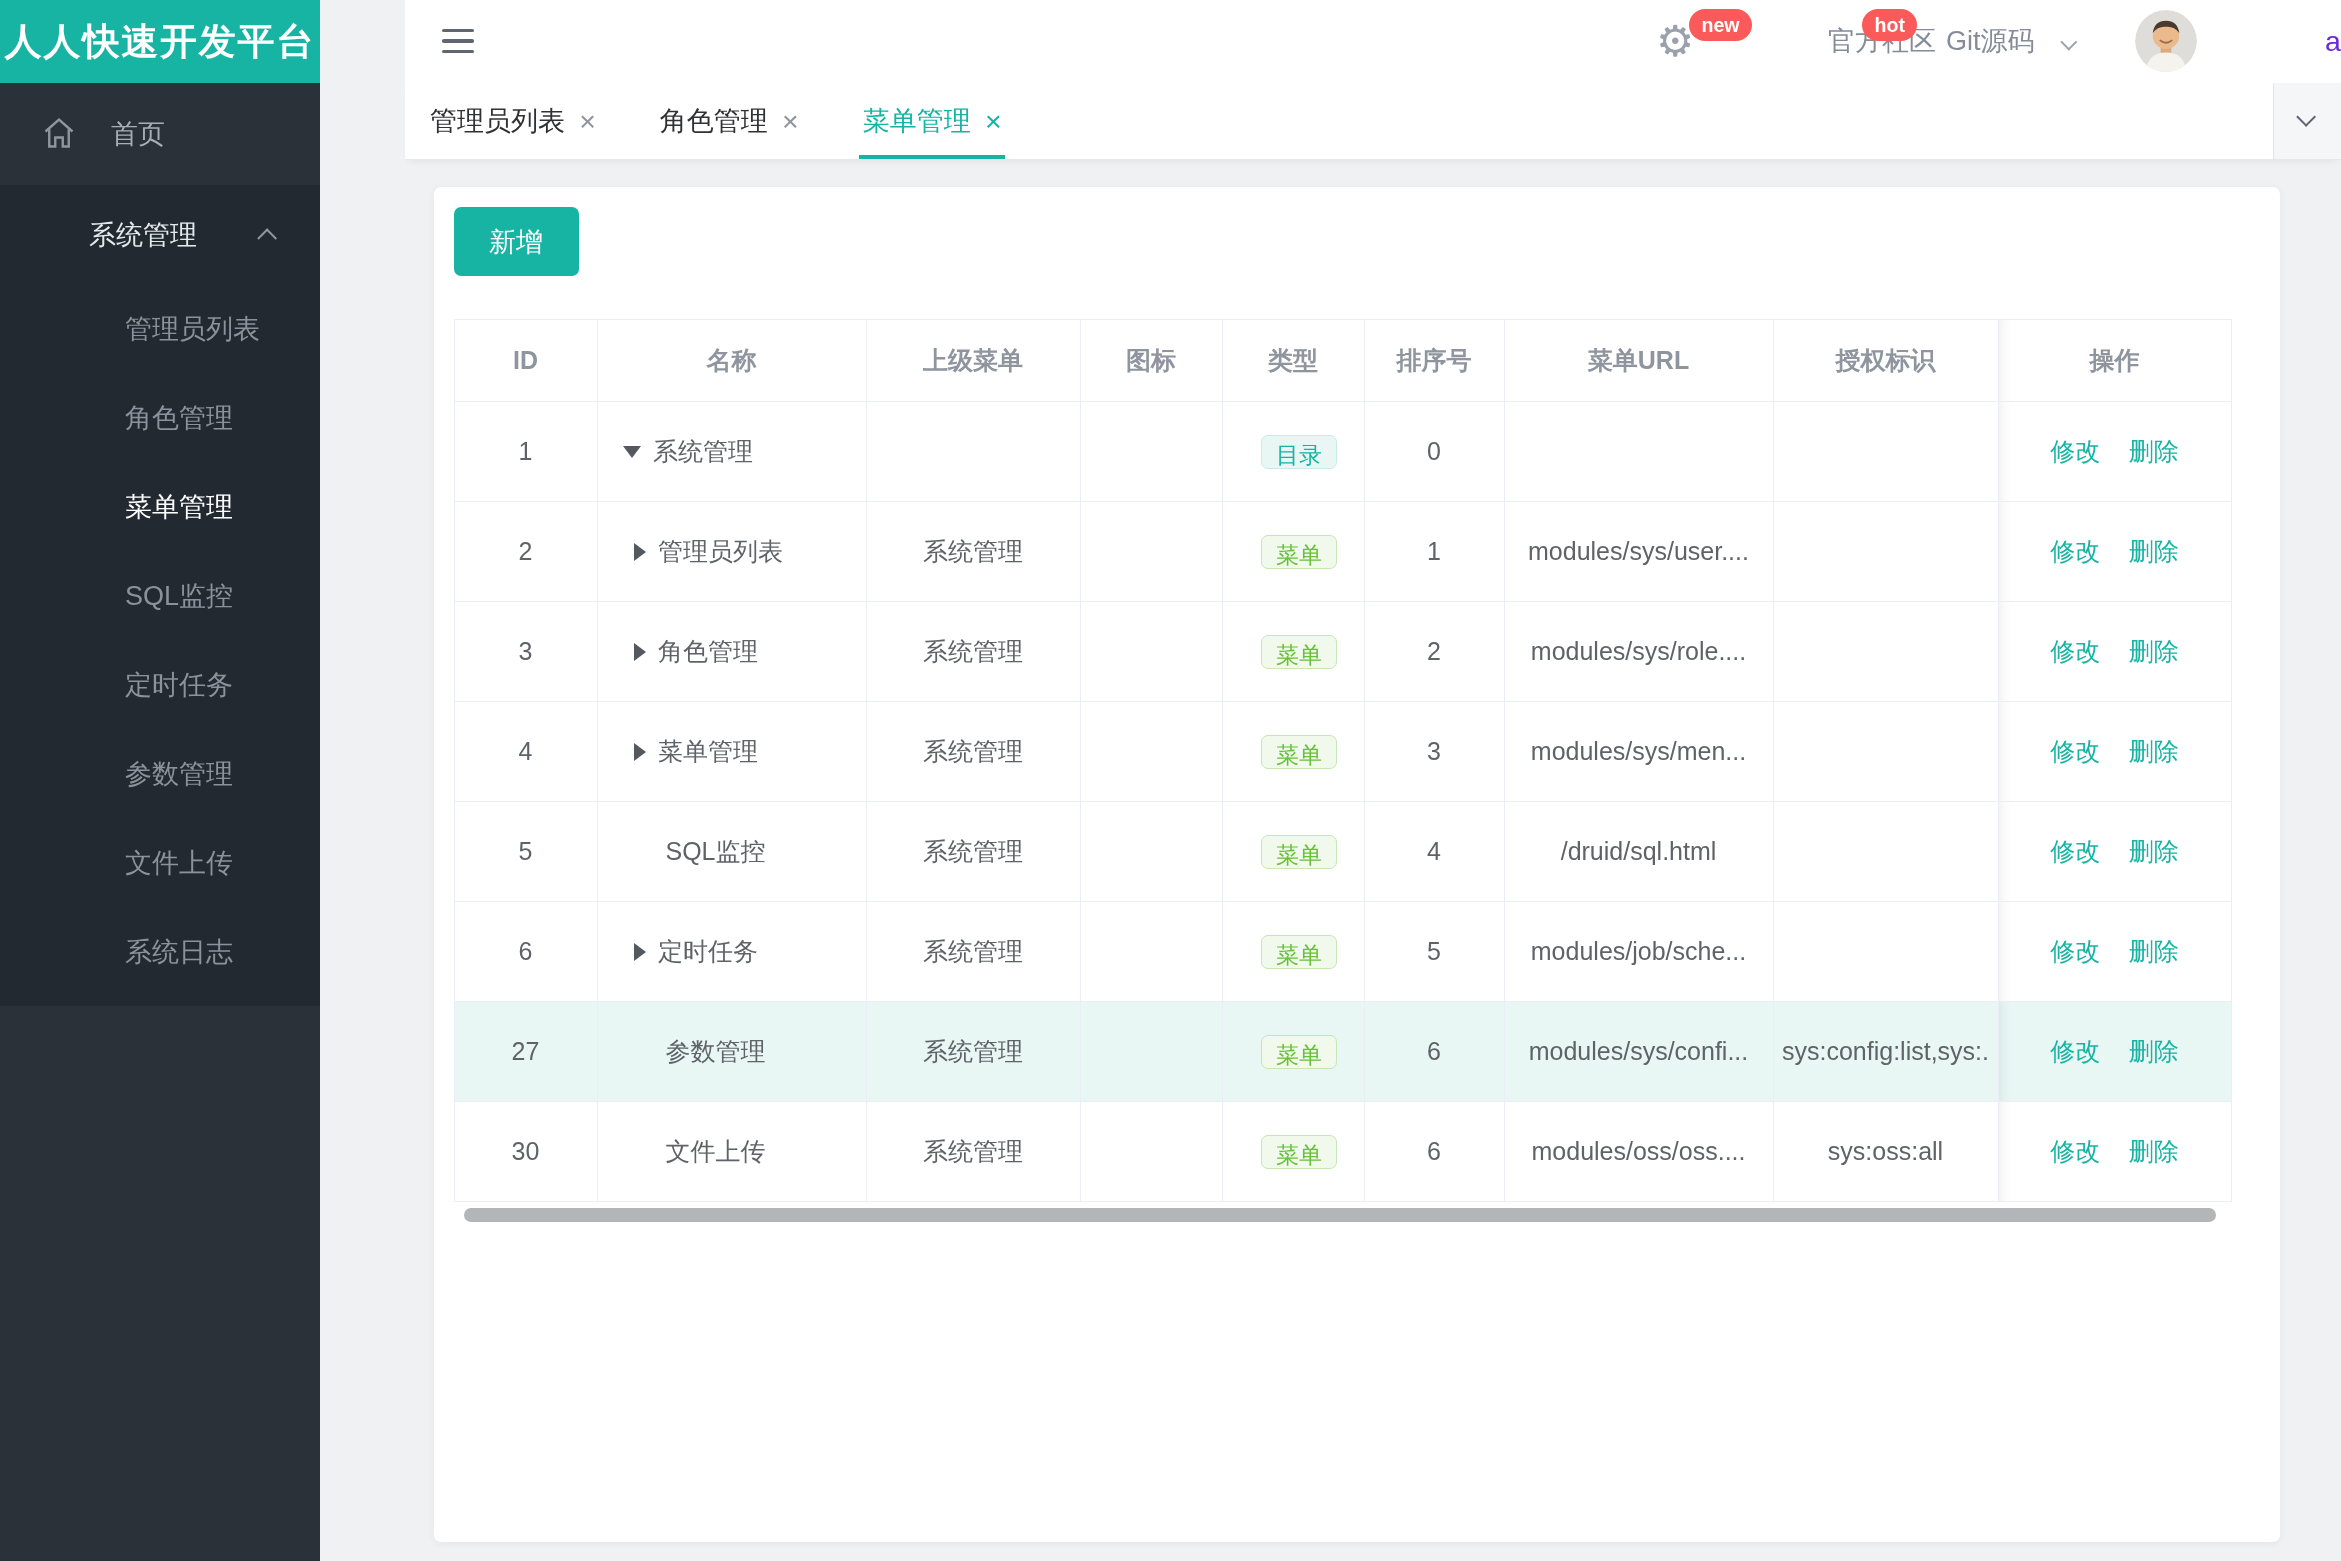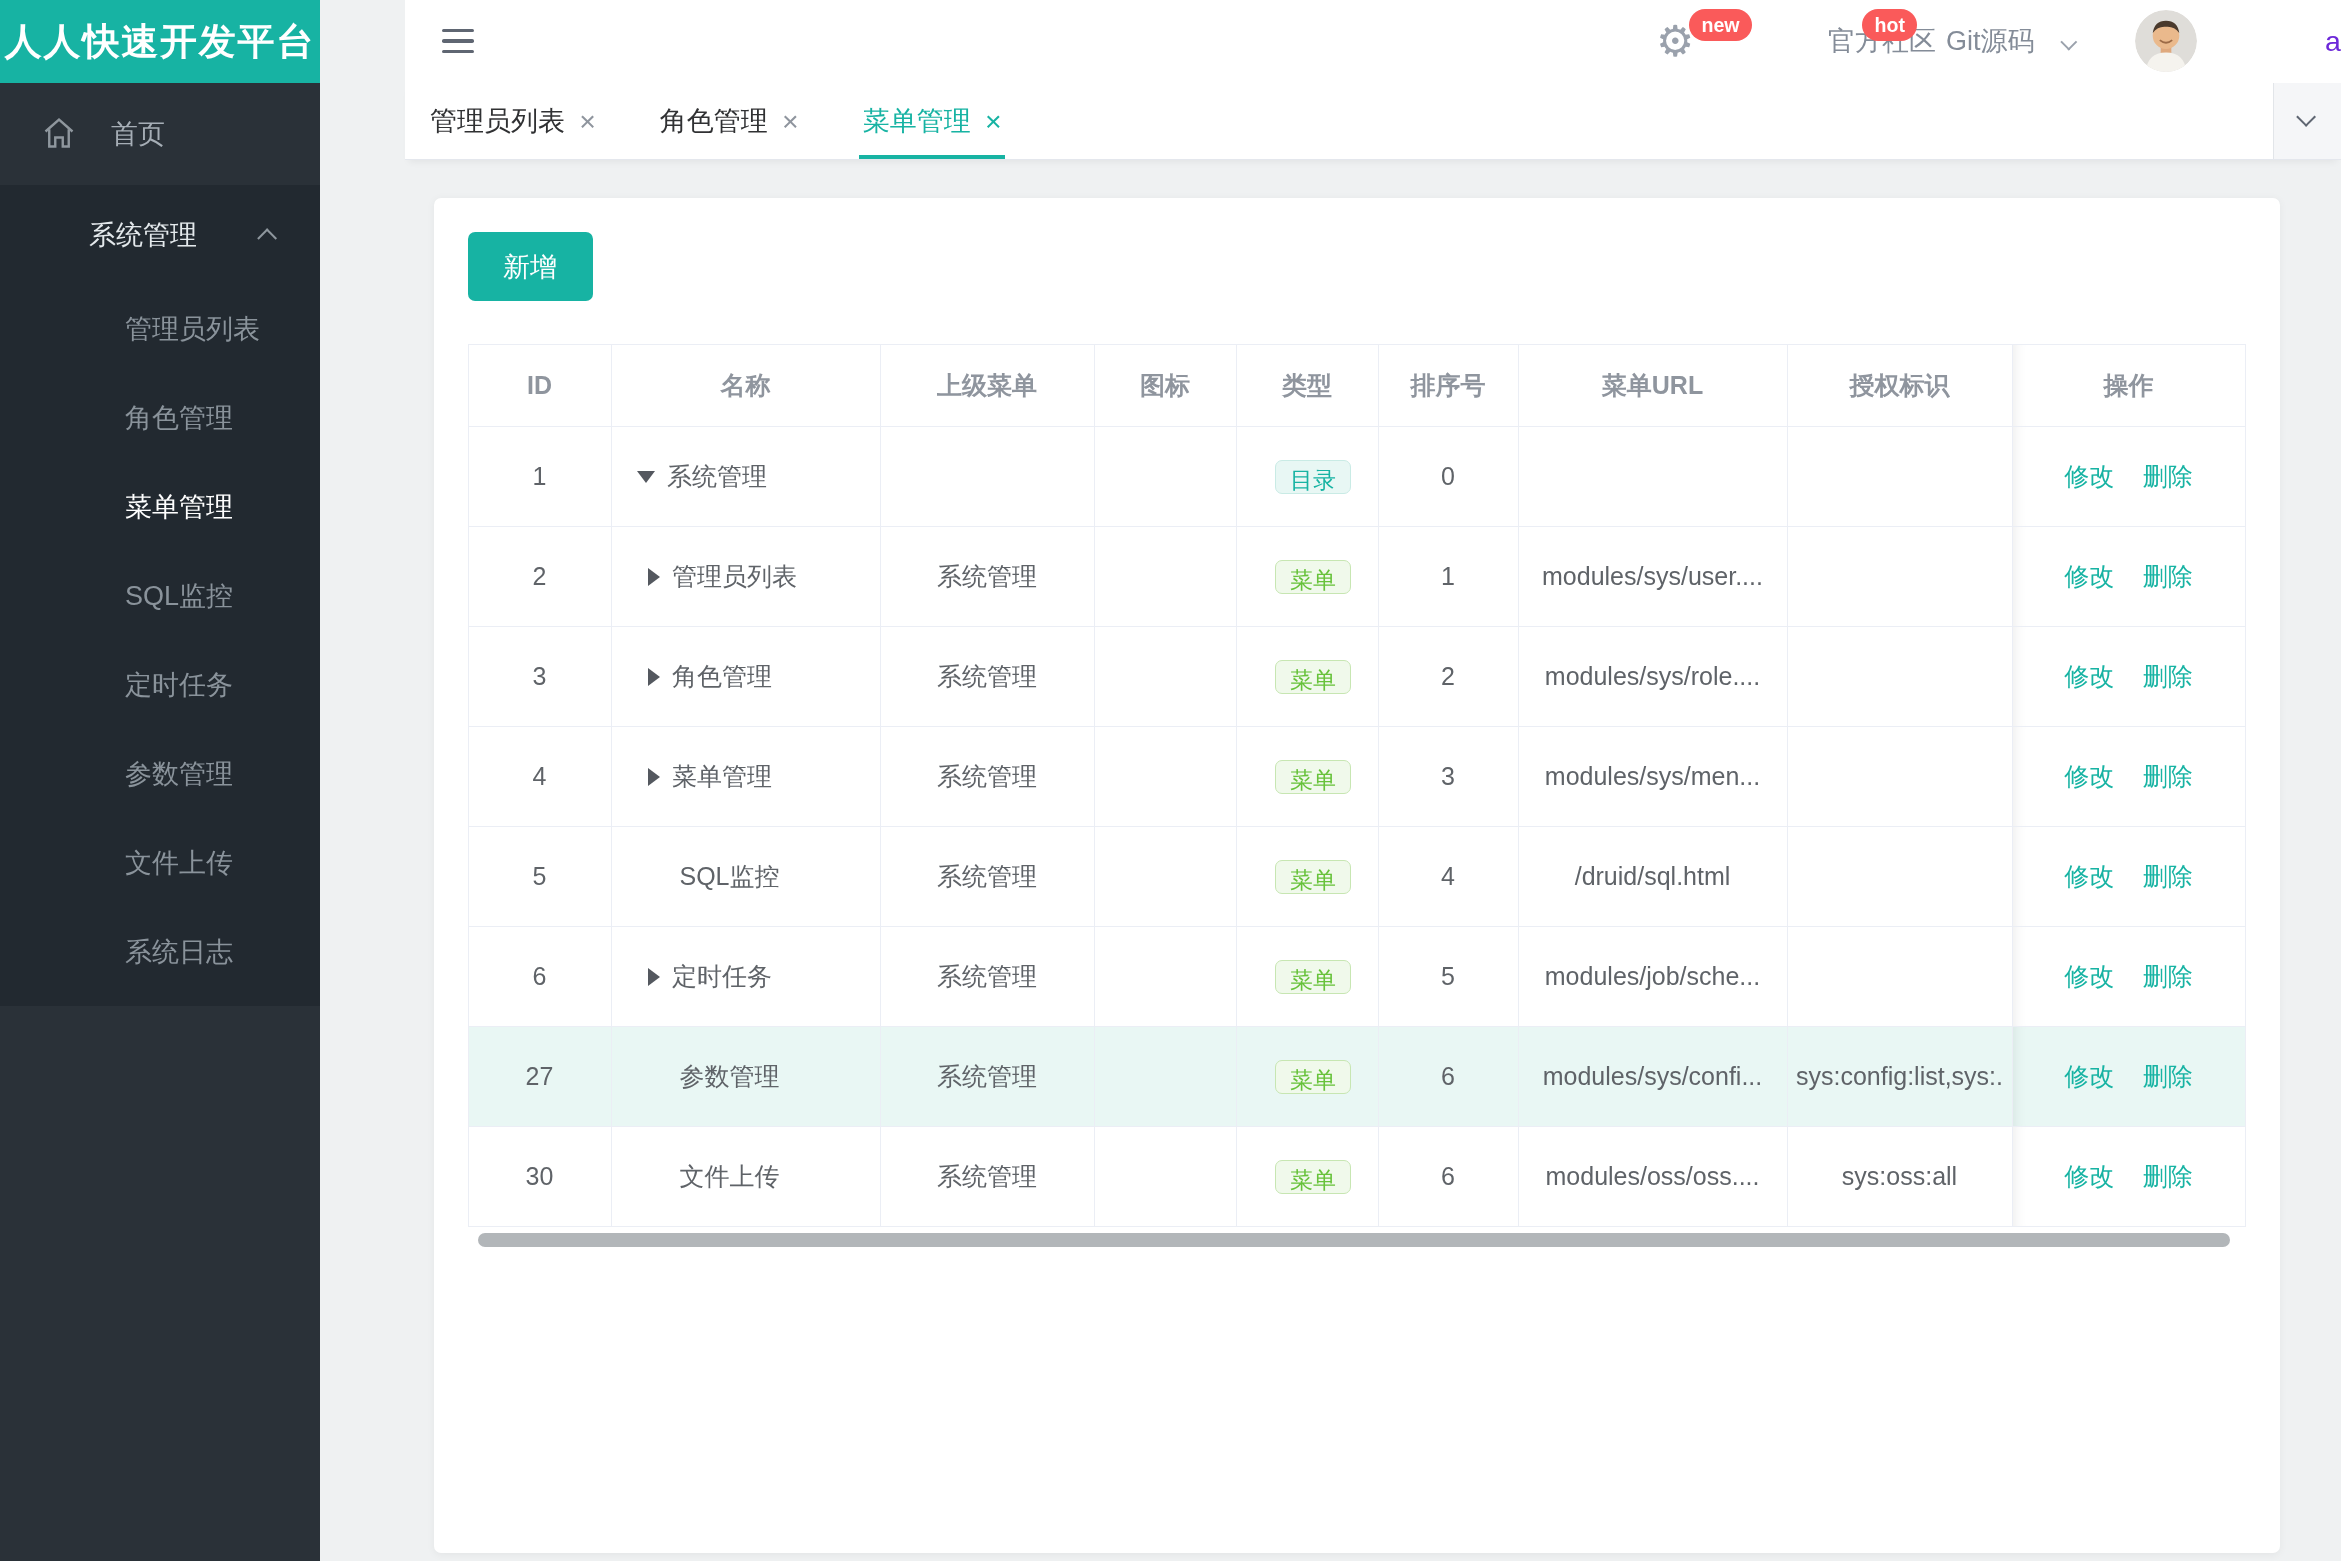--- a/index.html
+++ b/index.html
@@ -48,22 +48,22 @@
   .tab .close { margin-left:14.2px; font-size:28.5px; color:#8f959e; }
   .tab.active { color:#17b3a3; }
   .tab.active .close { color:#17b3a3; }
   .tab.active::after { content:''; position:absolute; left:-3.6px; right:-3.6px; bottom:0; height:4.5px; background:#17b3a3; }
   .tab-dropdown { position:absolute; right:0; top:0; width:68px; height:76px; background:#f5f6f8;
     border-left:1.8px solid #e2e5e9; cursor:pointer; }
   .tab-dropdown .chev { border-color:#5f6672; position:absolute; left:25px; top:27px; transform:rotate(45deg); }
 
   
   .content { position:absolute; left:405px; top:160px; right:0; bottom:0; background:#eff1f2; }
-  .card { position:absolute; left:28.5px; top:38px; width:1846px; height:1355px; background:#fff;
-    border-radius:7.1px; box-shadow:0 1.8px 9px rgba(0,0,0,.05); padding:34px; }
+  .card { position:absolute; left:28.5px; top:27px; width:1846px; height:1355px; background:#fff;
+    border-radius:7.1px; box-shadow:0 1.8px 9px rgba(0,0,0,.05); padding:20px; }
   .add-btn { display:inline-block; width:125px; height:69px; background:#17b3a3; border:none;
     border-radius:7.1px; color:#fff; font-size:27px; cursor:pointer; font-family:inherit; }
   .table-zone { margin-top:43px; }
   table { border-collapse:collapse; table-layout:fixed; width:1778px; background:#fff; }
   th, td { border:1.8px solid #ebeef5; text-align:center; overflow:hidden; white-space:nowrap; }
   th { height:82px; font-size:25px; color:#8f959e; font-weight:bold; }
   td { height:100px; font-size:25px; color:#5f6368; }
   td.ops, th.ops { box-shadow:inset 14.2px 0 12.5px -12.5px rgba(0,0,0,.08); }
   tr.highlighted td { background:#e9f7f4; }
   .name-cell { text-align:left; }

